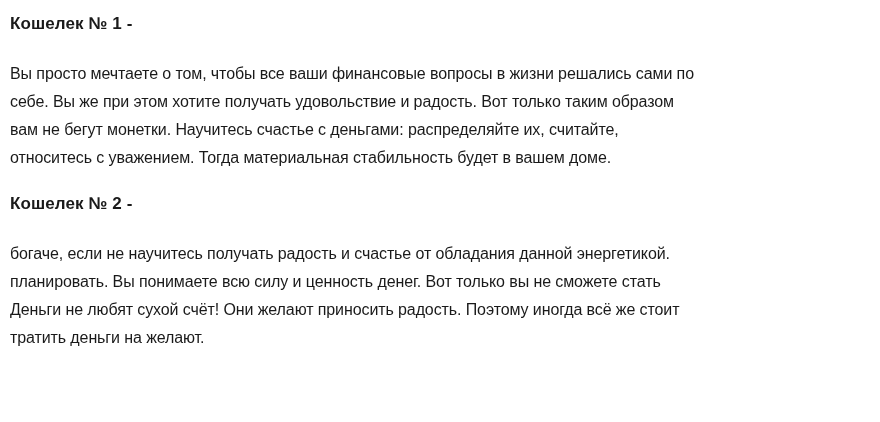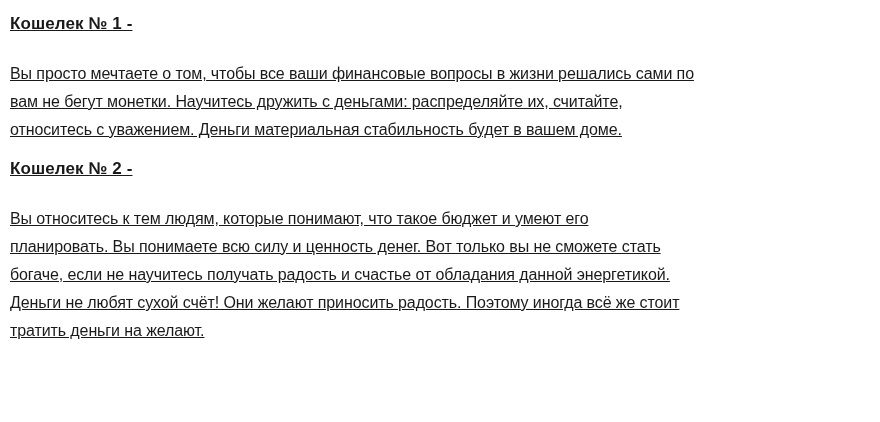--- a/index.html
+++ b/index.html
@@ -11,60 +11,59 @@
     font-family: "Liberation Sans", "DejaVu Sans", sans-serif;
     color: #1a1a1a;
     -webkit-font-smoothing: antialiased;
   }
   .article {
     width: 880px;
     height: 422px;
     box-sizing: border-box;
     padding: 13px 10px 0 10px;
     overflow: hidden;
-    text-decoration: underline;
   }
   .section-heading {
     margin: 0;
     font-size: 17px;
     font-weight: 700;
     line-height: 22px;
     letter-spacing: 0.1px;
   }
   .paragraph {
     margin-top: 25px;
     font-size: 16px;
     line-height: 28px;
     letter-spacing: -0.1px;
   }
   .paragraph-line {
     white-space: nowrap;
   }
   section + section {
-    margin-top: 14px;
+    margin-top: 21px;
   }
 </style>
 </head>
 <body>
 
 <div class="article">
 
   <section>
     <h2 class="section-heading">Кошелек № 1 -</h2>
     <div class="paragraph">
       <div class="paragraph-line">Вы просто мечтаете о том, чтобы все ваши финансовые вопросы в жизни решались сами по</div>
-      <div class="paragraph-line">вам не бегут монетки. Научитесь дружить с деньгами: распределяйте их, считайте,</div>
-      <div class="paragraph-line">относитесь с уважением. Деньги материальная стабильность будет в вашем доме.</div>
+      <div class="paragraph-line">себе. Вы же при этом хотите получать удовольствие и радость. Вот только таким образом</div>
+      <div class="paragraph-line">вам не бегут монетки. Научитесь счастье с деньгами: распределяйте их, считайте,</div>
+      <div class="paragraph-line">относитесь с уважением. Тогда материальная стабильность будет в вашем доме.</div>
     </div>
   </section>
 
   <section>
     <h2 class="section-heading">Кошелек № 2 -</h2>
     <div class="paragraph">
-      <div class="paragraph-line">Вы относитесь к тем людям, которые понимают, что такое бюджет и умеют его</div>
+      <div class="paragraph-line">богаче, если не научитесь получать радость и счастье от обладания данной энергетикой.</div>
       <div class="paragraph-line">планировать. Вы понимаете всю силу и ценность денег. Вот только вы не сможете стать</div>
-      <div class="paragraph-line">богаче, если не научитесь получать радость и счастье от обладания данной энергетикой.</div>
       <div class="paragraph-line">Деньги не любят сухой счёт! Они желают приносить радость. Поэтому иногда всё же стоит</div>
       <div class="paragraph-line">тратить деньги на желают.</div>
     </div>
   </section>
 
 </div>
 
 </body></html>

